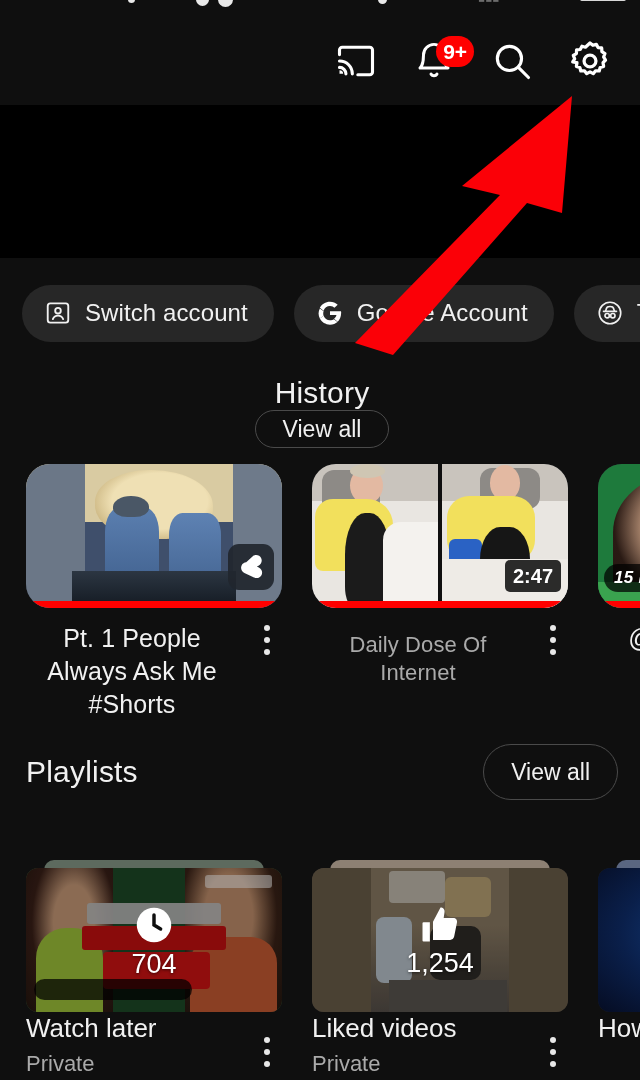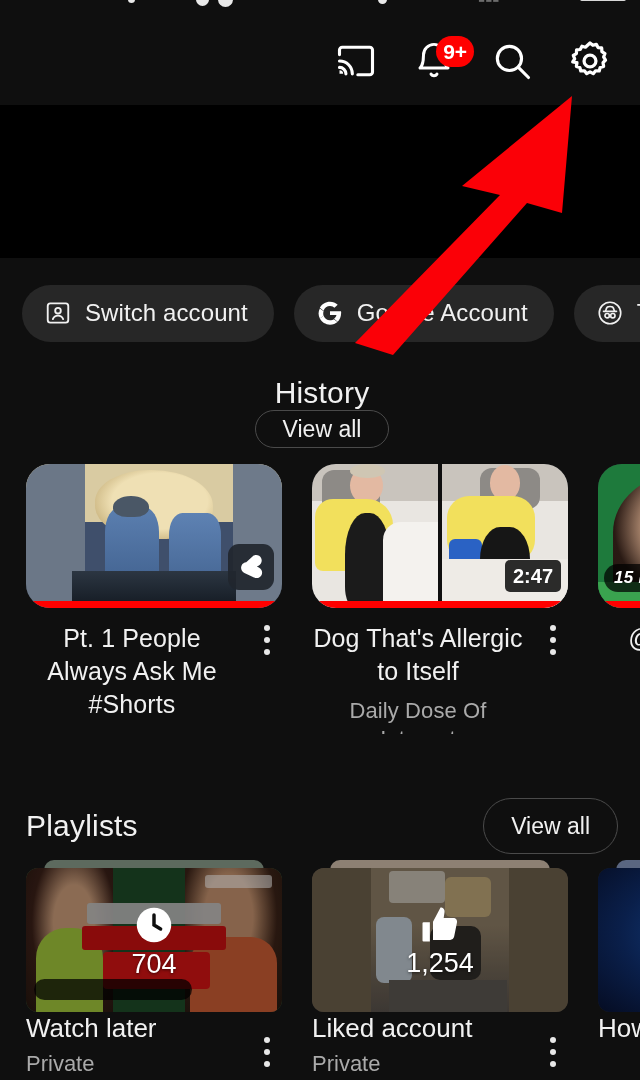--- a/index.html
+++ b/index.html
@@ -313,21 +313,20 @@
             <div style="position:absolute;left:0;top:66%;width:100%;height:34%;background:#eeebe6;"></div>
           </div>
           <div style="position:absolute;left:49.3%;top:0;width:1.4%;height:100%;background:#0f0f0f;"></div>
         </div>
         <div class="duration">2:47</div>
         <div class="progress">
             <i style="width:100%"></i>
           </div>
       </div>
       <div class="meta">
-        <div class="vtitle">Dog That's Allergic to Itself</div>
         <div class="vsub">Daily Dose Of Internet</div>
         <div class="kebab">
             <i></i>
             <i></i>
             <i></i>
           </div>
       </div>
     </div>
 
     <div class="vcard">
@@ -344,21 +343,21 @@
           </div>
       </div>
       <div class="meta">
         <div class="vtitle">@D… Clas…</div>
         <div class="vsub">Traya…</div>
       </div>
     </div>
 
   </div>
 
-  <div class="section-head" style="top:790px;">
+  <div class="section-head" style="top:736px;">
     <span class="section-title">Playlists</span>
     <div class="viewall">
       <span>View all</span>
     </div>
   </div>
 
   <div class="shelf" style="top:860px; height:244px;">
 
     <div class="pcard">
       <div class="pstack">
@@ -415,21 +414,21 @@
           <div class="pcount-wrap">
             <svg width="44" height="42" viewBox="0 0 24 24" fill="#fff">
               <path d="M2.6 10.4h3.6v11H2.6a.6.6 0 0 1-.6-.6v-9.8a.6.6 0 0 1 .6-.6z"></path>
               <path d="M8 10.2 12.3 2c1.5 0 2.5 1.1 2.3 2.6L14.1 8h5.5c1.4 0 2.4 1.2 2.1 2.6l-1.6 8c-.2 1.1-1.2 1.9-2.3 1.9H8z"></path>
             </svg>
             <span class="pcount">1,254</span>
           </div>
         </div>
       </div>
       <div class="pmeta">
-        <div class="ptitle">Liked account</div>
+        <div class="ptitle">Liked videos</div>
         <div class="psub">Private</div>
         <div class="kebab" style="top:18px;">
             <i></i>
             <i></i>
             <i></i>
           </div>
       </div>
     </div>
 
     <div class="pcard">

